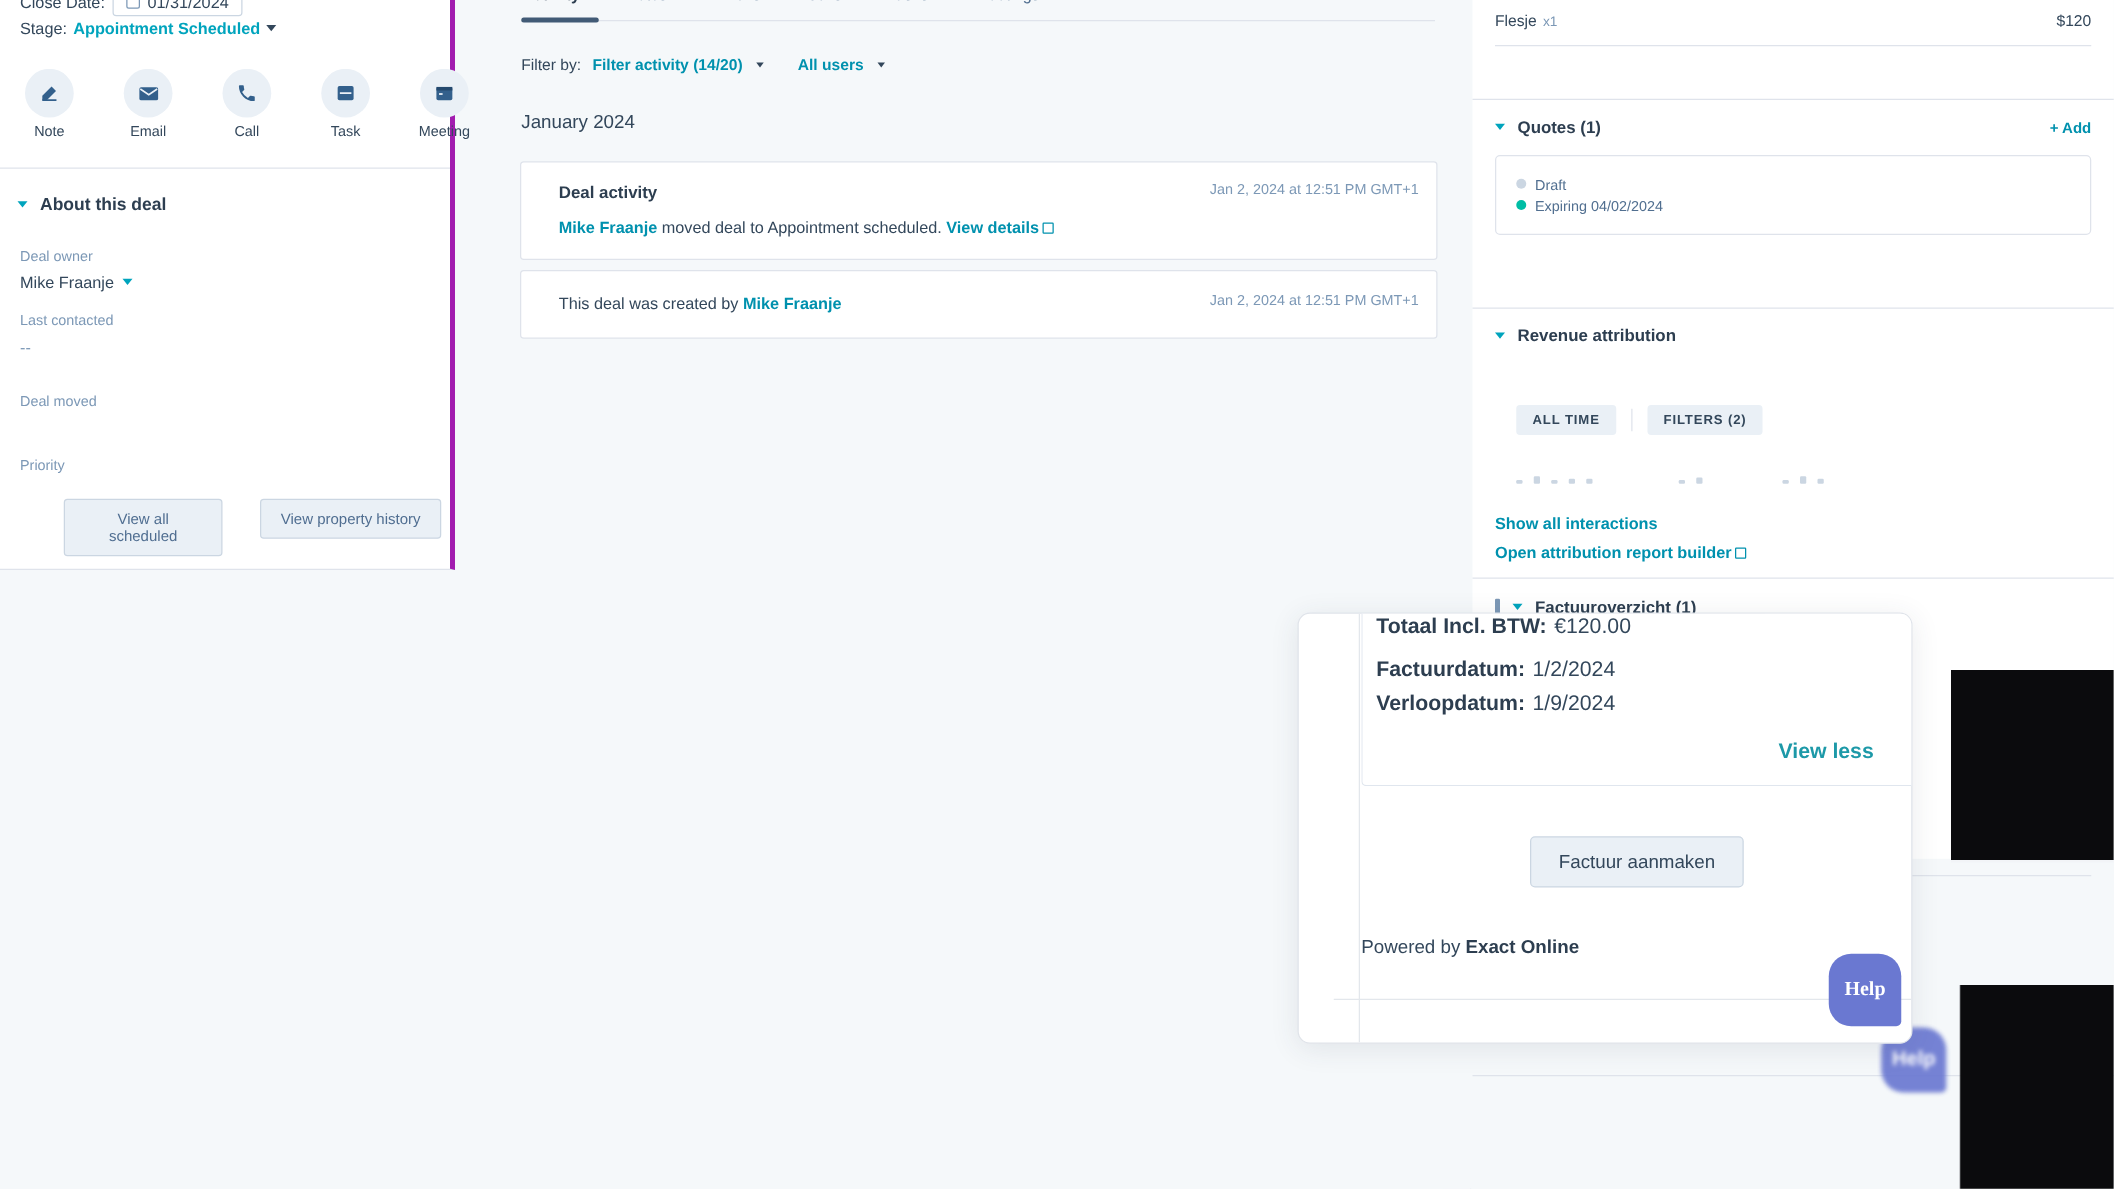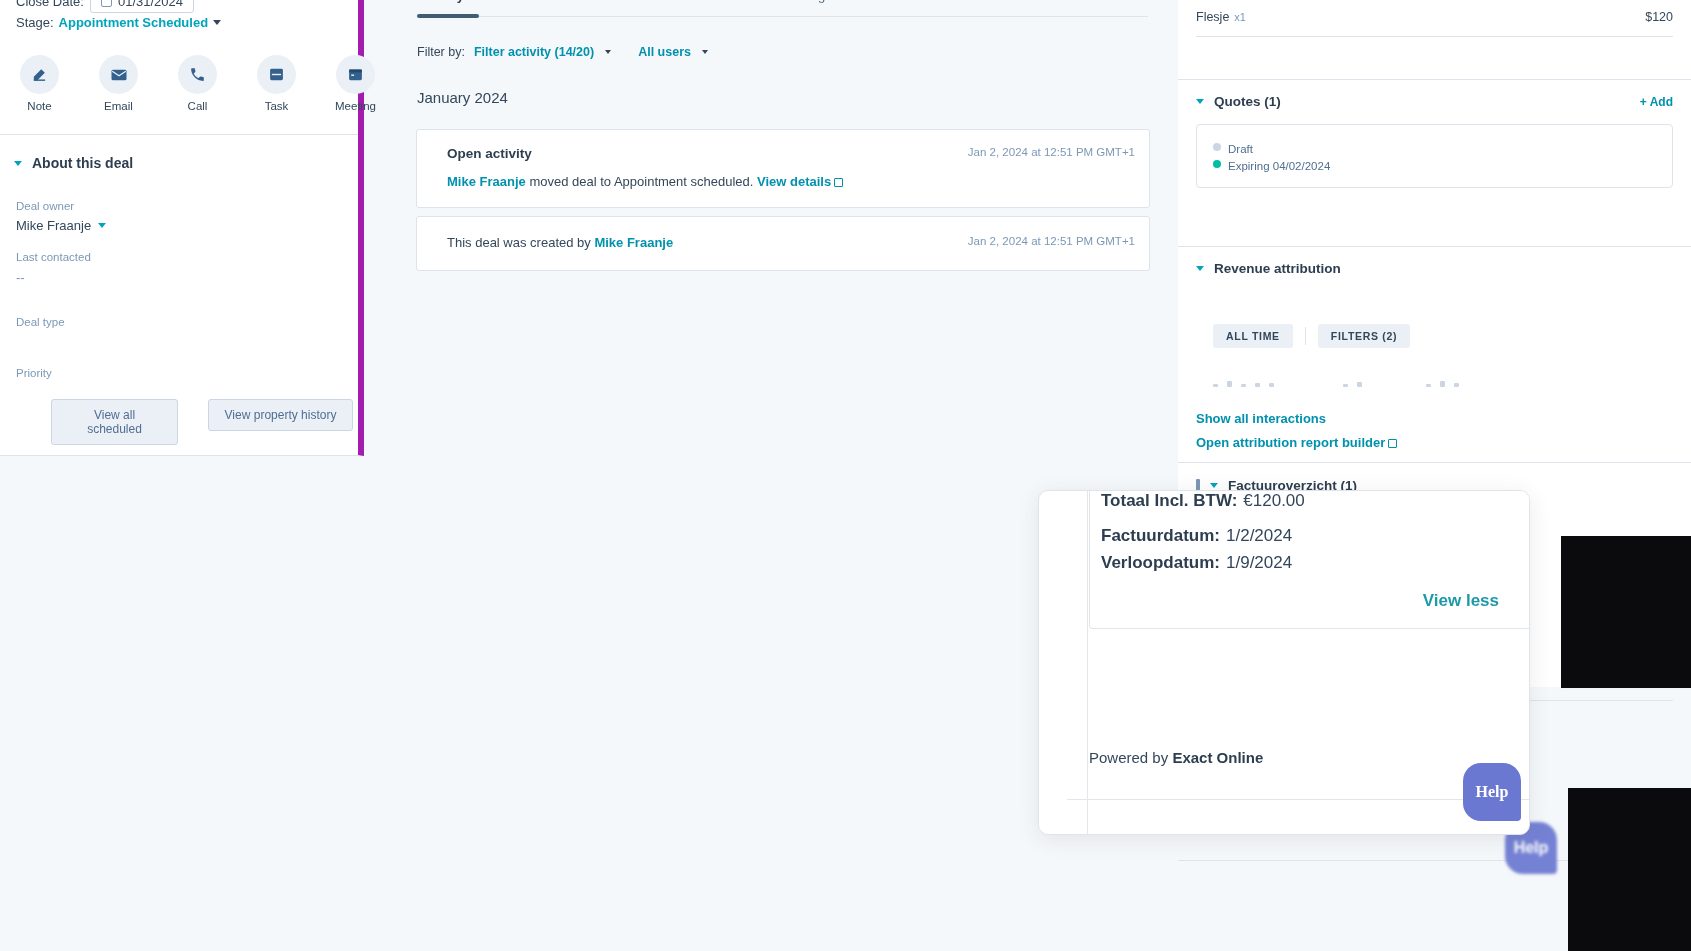--- a/index.html
+++ b/index.html
@@ -11,21 +11,21 @@
     background: #f5f8fa;
     color: #33475b;
   }
   #root { position: relative; width: 1691px; height: 951px; }
 
   
   .left-col {
     position: absolute; left: 0; top: 0;
     width: 364px; height: 456px;
     background: #ffffff;
-    border-right: 6px solid #a21caf;
+    border-right: 4px solid #a21caf;
     border-bottom: 1px solid #dfe3eb;
     filter: blur(0.45px);
   }
   .close-date-row {
     position: absolute; left: 16px; top: -10px;
     font-size: 13px; color: #33475b;
     display: flex; align-items: center; gap: 6px;
   }
   .close-date-chip {
     border: 1px solid #cbd6e2; border-radius: 3px;
@@ -299,21 +299,21 @@
         <span class="caret-dn teal"></span>
       </div>
     </div>
 
     <div class="prop" style="top:251px">
       <div class="prop-label">Last contacted</div>
       <div class="prop-value" style="margin-top:7px; color:#7c98b6">--</div>
     </div>
 
     <div class="prop" style="top:316px">
-      <div class="prop-label">Deal type</div>
+      <div class="prop-label">Deal moved</div>
       <div class="prop-value" style="margin-top:7px;min-height:14px"></div>
     </div>
 
     <div class="prop" style="top:367px">
       <div class="prop-label">Priority</div>
       <div class="prop-value" style="margin-top:7px;min-height:14px"></div>
     </div>
 
     <button class="btn-ghost" style="position:absolute;left:51px;top:399px;width:127px">View all scheduled</button>
     <button class="btn-ghost" style="position:absolute;left:208px;top:399px;width:145px">View property history</button>
@@ -337,21 +337,21 @@
       <span class="filter-link">Filter activity (14/20)</span>
       <span class="caret-sm"></span>
       <span class="filter-link" style="margin-left:18px">All users</span>
       <span class="caret-sm"></span>
     </div>
 
     <div class="month-hdr">January 2024</div>
 
     <div class="act-card" style="top:129px">
       <div class="card-body">
-        <div class="card-title">Open activity</div>
+        <div class="card-title">Deal activity</div>
         <div class="card-line">
           <span class="name-link">Mike Fraanje</span><span> moved deal to Appointment scheduled. </span><span class="name-link">View details</span><span class="ext-ico"></span>
         </div>
         <div class="card-time">Jan 2, 2024 at 12:51 PM GMT+1</div>
       </div>
     </div>
 
     <div class="act-card" style="top:216px">
       <div class="card-body" style="padding:18px 30px 20px">
         <div class="card-line">
@@ -463,20 +463,21 @@
     </div>
     <div class="ov-kv" style="left:62px; top:35px">
       <span class="ov-k">Factuurdatum:</span><span class="ov-v">1/2/2024</span>
     </div>
     <div class="ov-kv" style="left:62px; top:62px">
       <span class="ov-k">Verloopdatum:</span><span class="ov-v">1/9/2024</span>
     </div>
 
     <span class="ov-viewless">View less</span>
 
+    <button class="ov-btn">Factuur aanmaken</button>
 
     <div class="ov-powered">
       <span>Powered by </span><b>Exact Online</b>
     </div>
 
     <div class="ov-footline"></div>
   </div>
 
   <div class="help-btn help-ghost">
     <span>Help</span>

